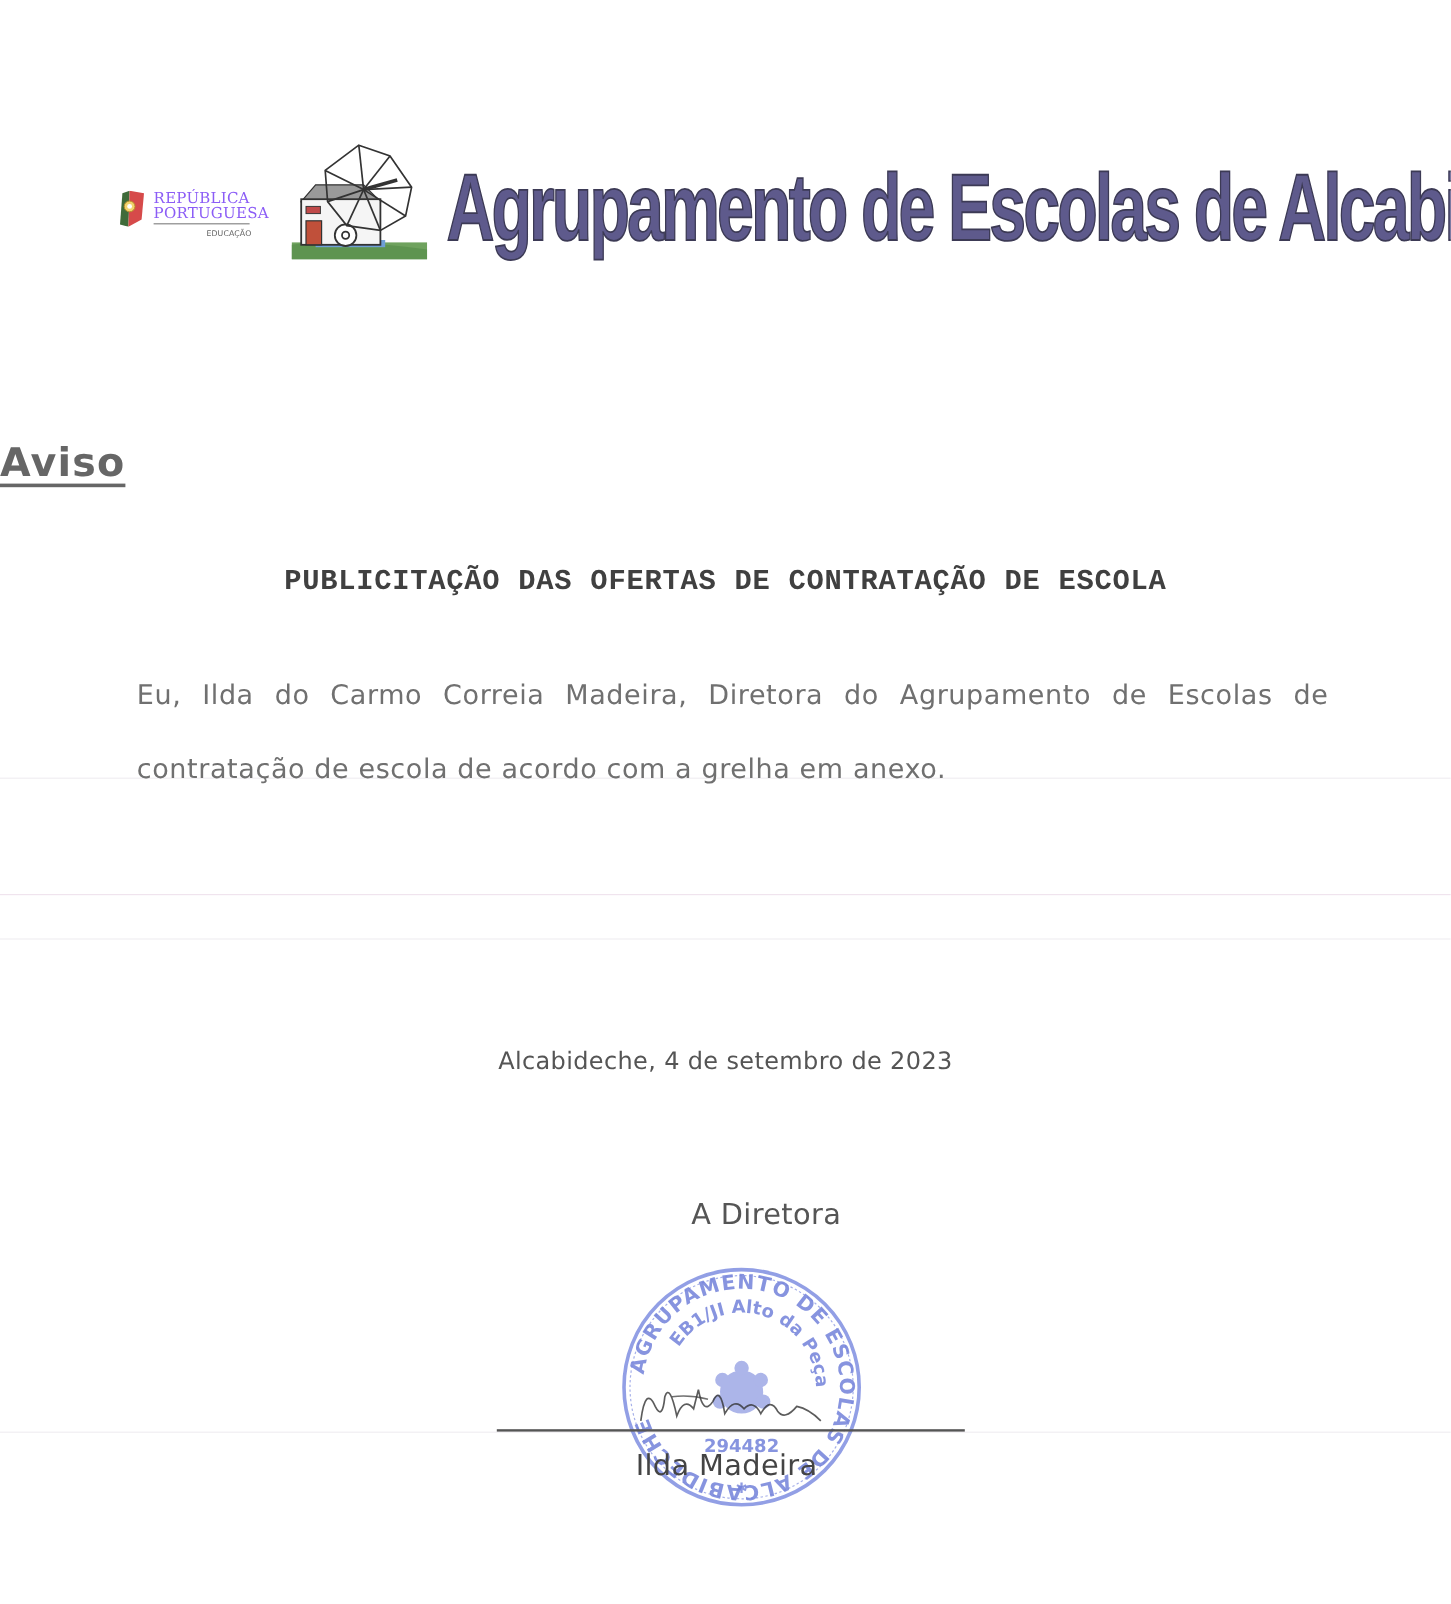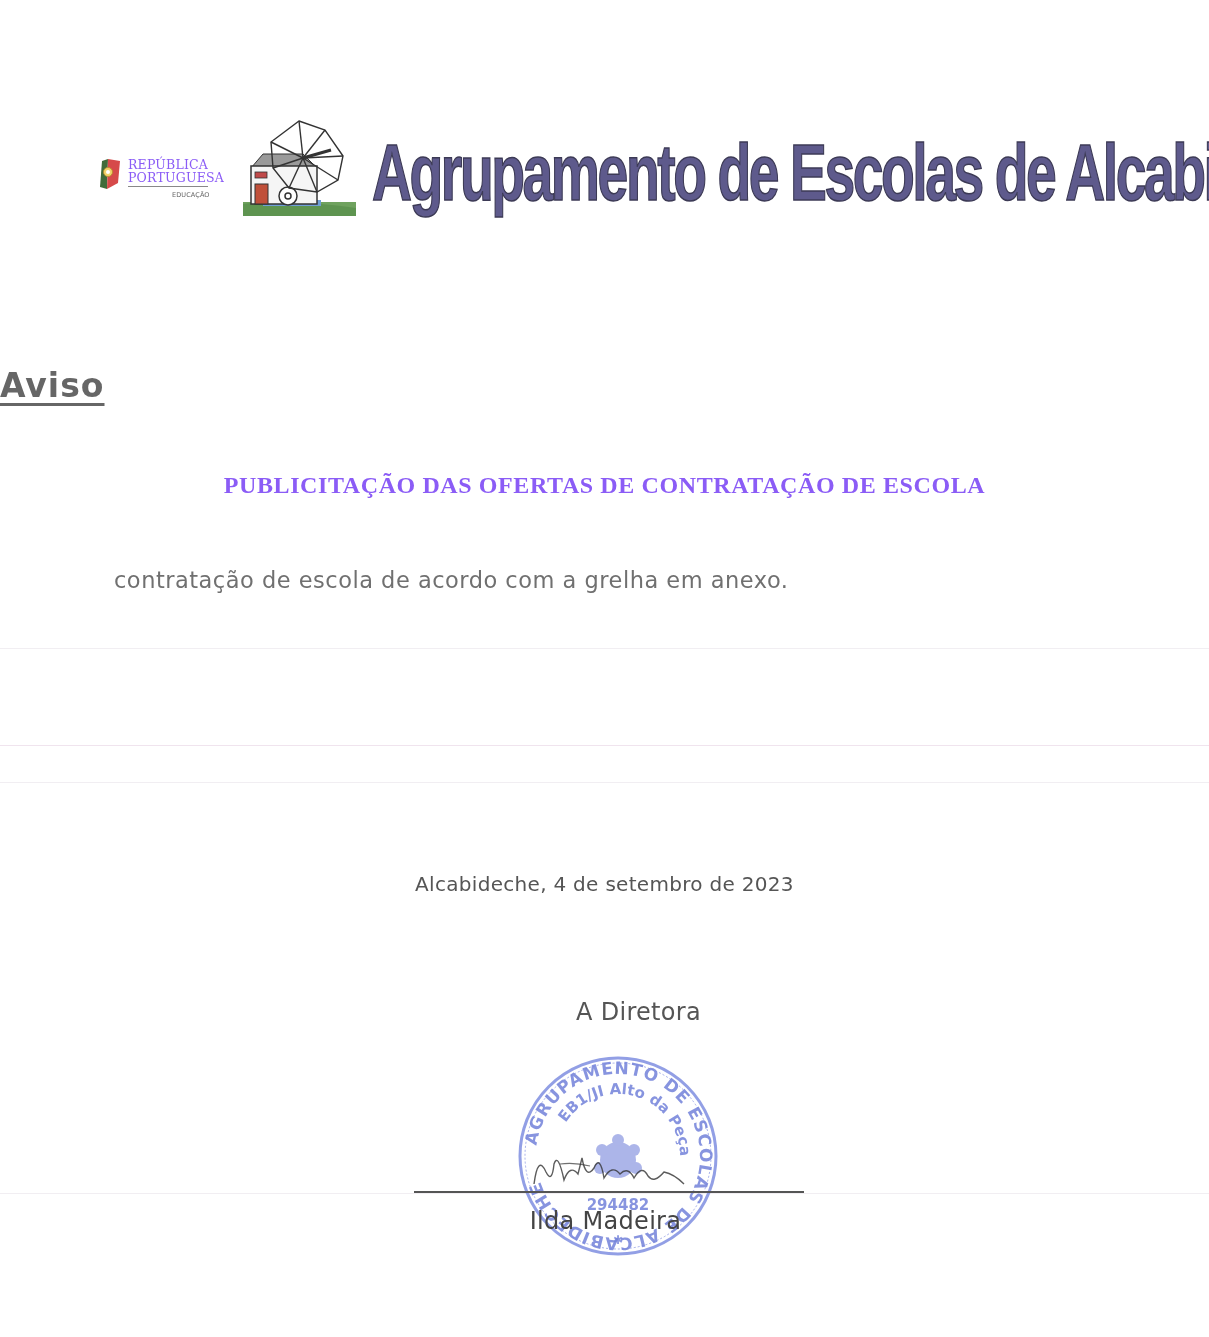--- a/index.html
+++ b/index.html
@@ -11,21 +11,21 @@
   #rp-line1, #rp-line2 { font-family:"DejaVu Serif", serif; font-size:12.5px; color:#8b5cf6; letter-spacing:0.2px; position:absolute; left:30px; line-height:13px; }
   #rp-line1 { top:3px; }
   #rp-line2 { top:16px; }
   #rp-rule { position:absolute; left:30px; top:31px; width:80px; height:1px; background:#888; }
   #rp-edu { position:absolute; left:30px; top:36px; font-size:6.5px; color:#666; font-family:"DejaVu Sans", sans-serif; letter-spacing:0.1px;padding-left:44px; }
   #windmill { left:243px; top:118px; width:113px; height:100px; }
   #school-title { left:372px; top:128px; width:760px; height:100px; font-family:"Liberation Sans", sans-serif; font-weight:bold; font-size:79px; line-height:90px; color:#5e5a8c; letter-spacing:-3.5px; transform:scaleX(0.70); transform-origin:left top; white-space:nowrap; -webkit-text-stroke:1.5px #3c3a55; }
   
   #aviso { left:0; width:1209px; top:366px; text-align:left; }
   #aviso span { font-family:"DejaVu Sans", sans-serif; font-weight:bold; font-size:33px; color:#666; text-decoration:underline; text-decoration-thickness:3px; text-underline-offset:6px; letter-spacing:1px; }
-  #subtitle { left:0; width:1209px; top:472px; text-align:center; font-family:Liberation Serif, serif; font-weight:bold; font-size:24px; color:#8b5cf6; letter-spacing:0.6px; }
+  #subtitle { left:0; width:1209px; top:472px; text-align:center; font-family:Liberation Mono, monospace; font-weight:bold; font-size:24px; color:#404040; letter-spacing:0.6px; }
   #paragraph { left:114px; top:560px; width:993px; }
   .pline { height:61px; font-family:"DejaVu Sans", sans-serif; font-size:22.5px; color:#707070; text-align:justify; text-align-last:justify; line-height:40px; white-space:nowrap; letter-spacing:0.5px; }
   .pline.last { text-align-last:left; }
   #date { left:0; width:1209px; top:872px; text-align:center; font-size:20px; color:#555; letter-spacing:0.3px; }
   #role { left:0; width:1209px; top:998px; text-align:center; font-size:24px; color:#555; letter-spacing:0.3px;padding-left:34px; }
   #stamp { left:516px; top:1054px; width:204px; height:204px; }
   #sig-line { left:414px; top:1191px; width:390px; height:2px; background:#555; }
   #signature { left:524px; top:1144px; width:210px; height:50px; }
   #signer { left:0; width:1209px; top:1207px; text-align:center; font-size:24px; color:#444; letter-spacing:0.3px; padding-left:2px; box-sizing:border-box; }
   .faint-rule { position:absolute; left:0; width:1209px; height:1px; background:#f1eef2; }
@@ -77,20 +77,21 @@
 
 <div id="school-title" class="abs">Agrupamento de Escolas de Alcabideche</div>
 
 <div id="aviso" class="abs">
   <span>Aviso</span>
 </div>
 
 <div id="subtitle" class="abs">PUBLICITAÇÃO DAS OFERTAS DE CONTRATAÇÃO DE ESCOLA</div>
 
 <div id="paragraph" class="abs">
+  <div class="pline">Eu, Ilda do Carmo Correia Madeira, Diretora do Agrupamento de Escolas de</div>
   <div class="pline last">contratação de escola de acordo com a grelha em anexo.</div>
 </div>
 
 <div id="date" class="abs">Alcabideche, 4 de setembro de 2023</div>
 
 <div id="role" class="abs">A Diretora</div>
 
 <svg id="stamp" class="abs" viewBox="0 0 204 204">
   <defs>
     <path id="stamp-outer-arc" d="M 102 102 m -82 0 a 82 82 0 1 1 164 0 a 82 82 0 1 1 -164 0"></path>

